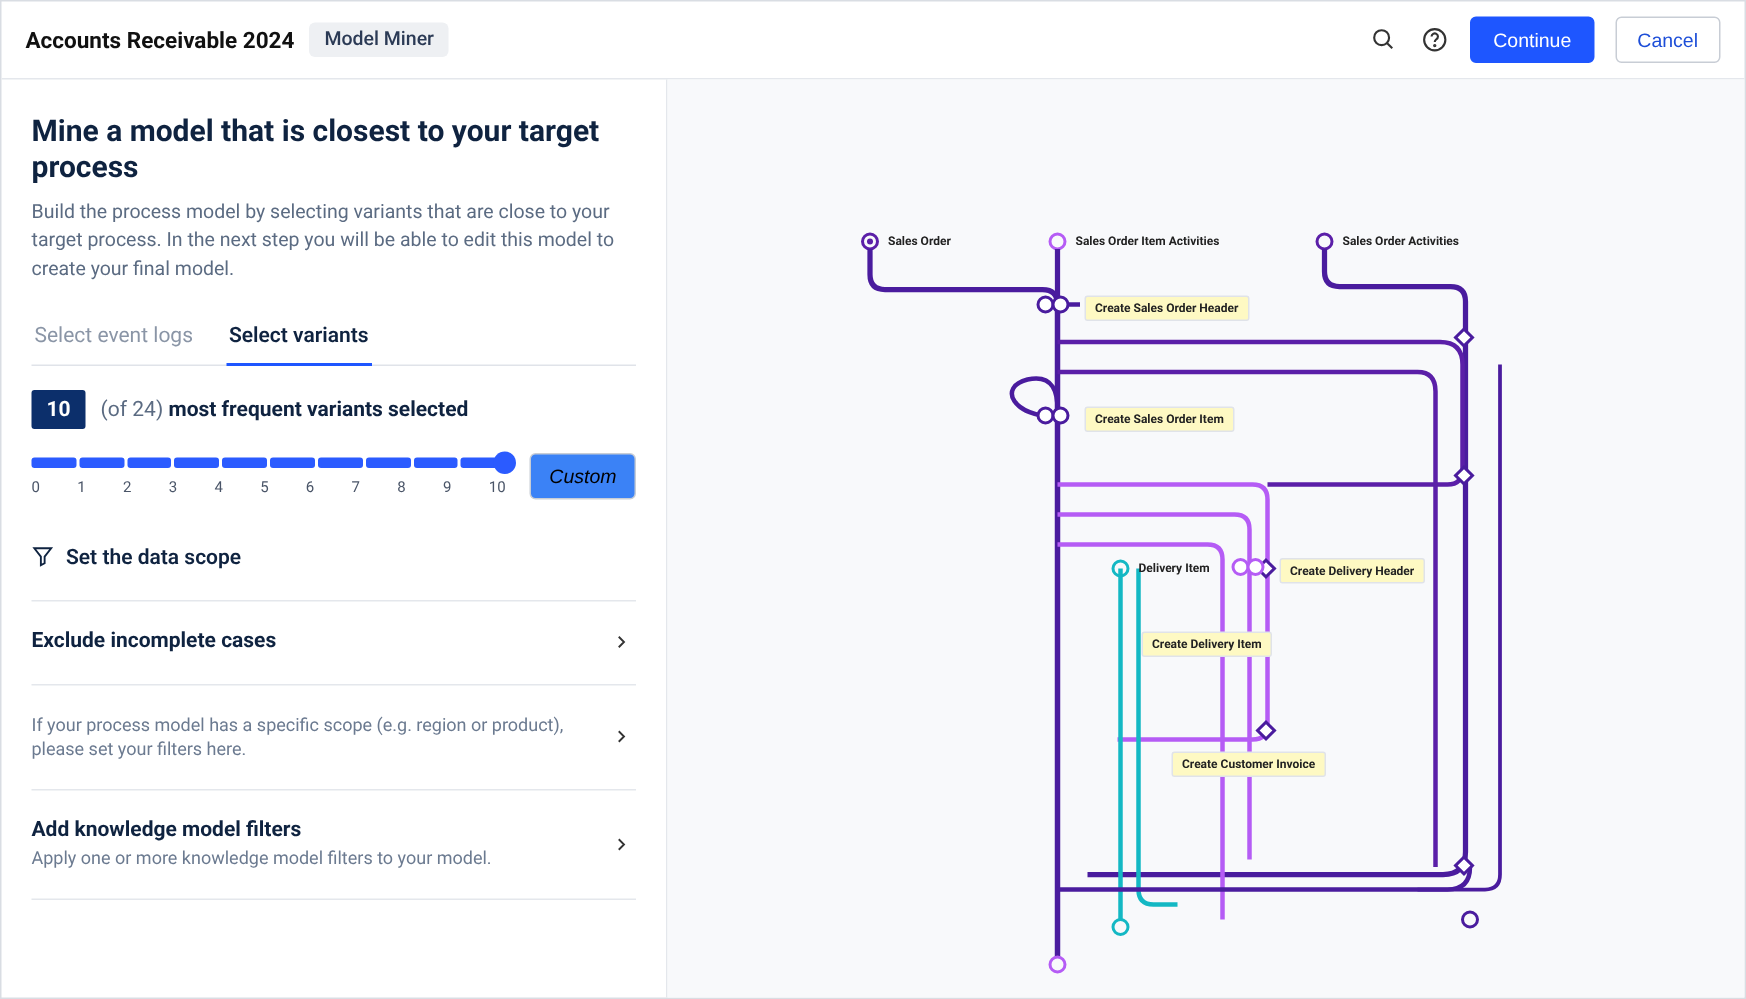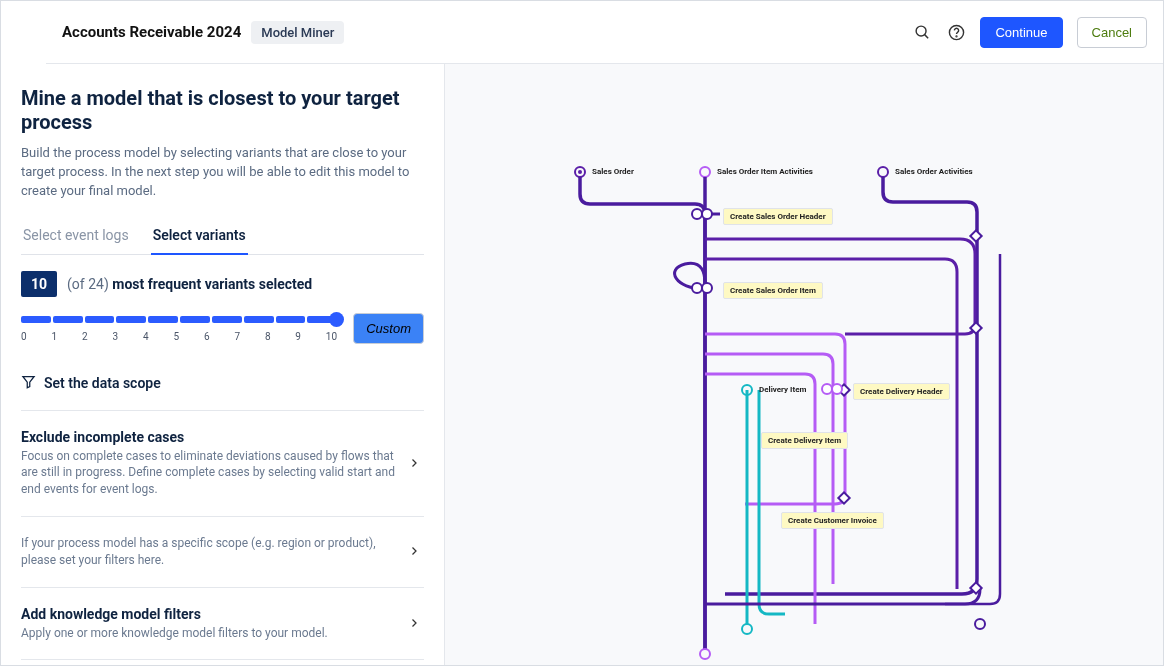--- a/index.html
+++ b/index.html
@@ -11,22 +11,21 @@
     height: 666px;
     overflow: hidden;
     border: 1px solid #d9dde3;
   }
   .header {
     display: flex;
     align-items: center;
     justify-content: space-between;
     padding: 10px 16px;
     border-bottom: 1px solid #e4e7ec;
-    height: 63px;
-    margin-left: 45px;
+    height: 52px;
   }
   .header-left { display: flex; align-items: center; gap: 10px; }
   .app-title { font-size: 15px; font-weight: 700; color: #111; }
   .chip {
     background: #eef0f3;
     color: #2b3a55;
     font-size: 13px;
     padding: 4px 10px;
     border-radius: 4px;
     font-weight: 500;
@@ -43,21 +42,21 @@
     cursor: pointer;
     font-weight: 500;
   }
   .btn-primary {
     background: #1e56ff;
     color: #fff;
     border: 1px solid #1e56ff;
   }
   .btn-secondary {
     background: #fff;
-    color: #4d7c0f;
+    color: #1d4ed8;
     border: 1px solid #c8cdd5;
   }
   .content { display: flex; height: calc(666px - 48px); }
   .left-panel {
     width: 444px;
     padding: 22px 20px 20px 20px;
     border-right: 1px solid #e4e7ec;
     overflow-y: auto;
   }
   .right-panel {
@@ -291,21 +290,20 @@
             <polygon points="3 4 21 4 14 13 14 20 10 22 10 13 3 4"></polygon>
           </svg>
       </span>
       <span>Set the data scope</span>
     </div>
 
     <div class="scope-list">
       <div class="scope-item">
         <div class="scope-text">
           <div class="scope-title">Exclude incomplete cases</div>
-          <div class="scope-desc">Focus on complete cases to eliminate deviations caused by flows that are still in progress. Define complete cases by selecting valid start and end events for event logs.</div>
         </div>
         <span class="chev">
           <svg width="12" height="12" viewBox="0 0 24 24" fill="none" stroke="currentColor" stroke-width="2.5">
               <polyline points="9 5 16 12 9 19"></polyline>
             </svg>
         </span>
       </div>
       <div class="scope-item">
         <div class="scope-text">
           <div class="scope-desc">If your process model has a specific scope (e.g. region or product), please set your filters here.</div>

